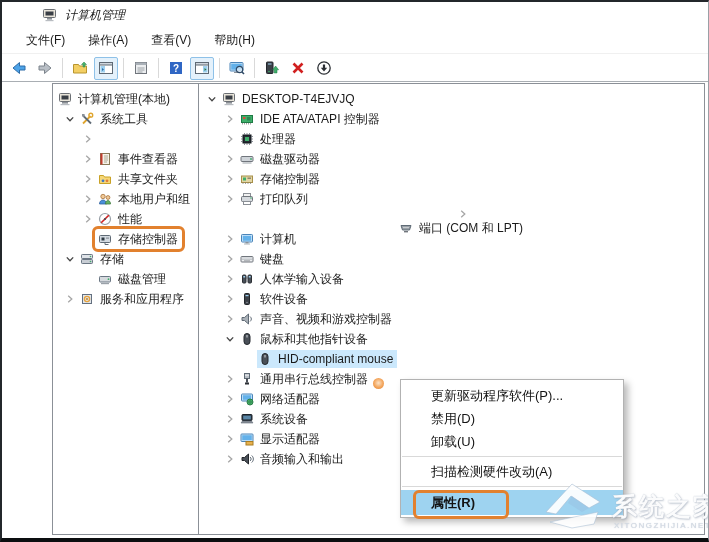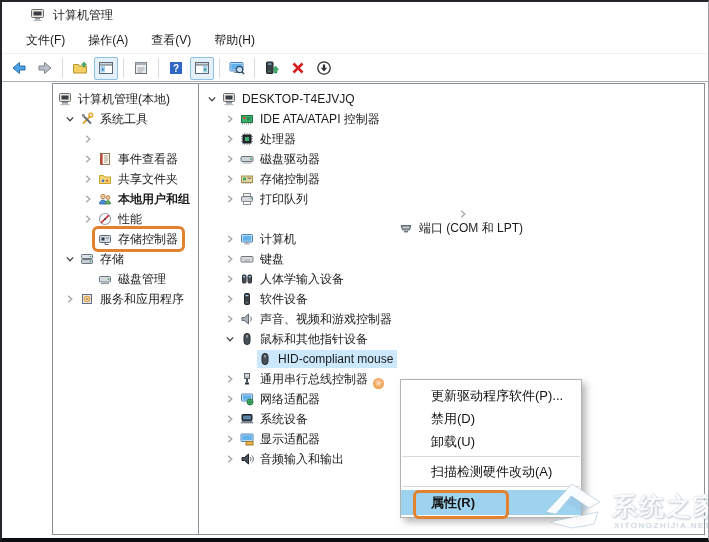--- a/index.html
+++ b/index.html
@@ -5,21 +5,21 @@
   * { margin:0; padding:0; box-sizing:border-box; }
   html,body { background:#fff; }
   #window {
     position:relative; width:709px; height:542px; background:#fff;
     font-family:"Liberation Sans","DejaVu Sans",sans-serif;
     border-left:2px solid #23272b; border-top:2px solid #23272b;
     border-right:1px solid #9aa0a6; border-bottom:4px solid #0c0e10;
     overflow:hidden;
   }
   
-  #titlebar { position:absolute; left:4px; top:0; right:0; height:26px; background:#fff; display:flex; align-items:center; }
+  #titlebar { position:absolute; left:16px; top:0; right:0; height:26px; background:#fff; display:flex; align-items:center;font-style:italic; }
   #titlebar .appicon { margin-left:23px; width:18px; height:16px; display:flex; align-items:center; justify-content:center; }
   #titlebar .ttl { margin-left:6px; font-size:12px; color:#1a1a1a; }
   
   #menubar { position:absolute; left:0; top:26px; right:0; height:26px; display:flex; align-items:flex-end; padding-left:15px; border-bottom:1px solid #f0f0f0; background:#fff; }
   .menu-item-top { font-size:12px; color:#1a1a1a; padding:4px 9px; margin-right:5px; cursor:default; }
   
   #toolbar { position:absolute; left:0; top:53px; right:0; height:27px; display:flex; align-items:center; padding-left:4px; border-bottom:1px solid #a9aeb3; background:#fff; }
   .tbtn { width:24px; height:23px; display:flex; align-items:center; justify-content:center; border:1px solid transparent; border-radius:2px; margin:0 1px; }
   .tbtn.checked { background:#e4f1fb; border-color:#8ec1e8; }
   .tsep { width:1px; height:20px; background:#d9d9d9; margin:0 4px; }
@@ -29,21 +29,21 @@
   
   .trow { height:20px; display:flex; align-items:center; font-size:12px; white-space:nowrap; color:#1a1a1a; }
   .chev { width:18px; min-width:18px; height:14px; display:flex; align-items:center; justify-content:center; }
   .rowinner { display:flex; align-items:center; padding:1px 4px 1px 0; }
   .ticon { width:16px; min-width:16px; height:16px; display:flex; align-items:center; justify-content:center; margin-right:5px; }
   .tlabel { line-height:14px; }
   .trow.selected .rowinner { background:#cbe8fc; }
   .trow.annotated .rowinner { position:relative; }
   .trow.annotated .rowinner::after { content:""; position:absolute; left:-5px; top:-4px; right:-3px; bottom:-4px; border:3px solid #e2812e; border-radius:6px; pointer-events:none; }
   
-  #context-menu { position:absolute; left:398px; top:377px; width:182px; background:#fff; border:1px solid #b2b2b2; box-shadow:4px 4px 7px rgba(0,0,0,0.28); padding:4px 0 2px 0; z-index:40; }
+  #context-menu { position:absolute; left:398px; top:377px; width:224px; background:#fff; border:1px solid #b2b2b2; box-shadow:4px 4px 7px rgba(0,0,0,0.28); padding:4px 0 2px 0; z-index:40; }
   .mi { height:23px; line-height:23px; padding-left:30px; font-size:13px; color:#141414; white-space:nowrap; }
   .msep { height:1px; background:#d9d9d9; margin:3px 1px; }
   .mi.highlight { background:#9ed3f0; font-weight:bold; height:25px; line-height:25px; position:relative; }
   .mi.highlight::after { content:""; position:absolute; left:12px; top:0px; width:90px; height:23px; border:3px solid #e2812e; border-radius:6px; pointer-events:none; }
   
   #click-dot { position:absolute; left:371px; top:376px; width:11px; height:11px; border-radius:50%;
     background:radial-gradient(circle at 50% 45%, #fbe3c8 0%, #f3a55c 55%, #e2812e 100%); z-index:45; }
   
   #watermark { position:absolute; left:540px; top:468px; width:168px; height:70px; z-index:60; pointer-events:none; }
   #watermark .wm-title { position:absolute; left:70px; top:20px; font-size:25px; font-weight:bold; letter-spacing:2px;
@@ -245,21 +245,21 @@
           <span class="ticon">
             <svg width="14" height="14" viewBox="0 0 14 14">
               <path d="M1.5 3.5h4l1 1.5h6v6.5h-11z" fill="#f6d779" stroke="#c9a227"></path>
               <circle cx="5" cy="8.8" r="1.4" fill="#3f77c6"></circle>
               <circle cx="9" cy="8.8" r="1.4" fill="#e07b39"></circle>
             </svg>
           </span>
           <span class="tlabel">共享文件夹</span>
         </span>
       </div>
-      <div class="trow" style="padding-left: 26px; font-weight: bold;">
+      <div class="trow" style="padding-left: 26px;">
         <span class="chev">
           <svg width="10" height="10" viewBox="0 0 10 10">
             <polyline points="3.2,1.8 6.8,5 3.2,8.2" fill="none" stroke="#a6a6a6" stroke-width="1.3"></polyline>
           </svg>
         </span>
         <span class="rowinner">
           <span class="ticon">
             <svg width="14" height="14" viewBox="0 0 14 14">
               <circle cx="5" cy="4.5" r="2.2" fill="#f0c998" stroke="#a8743c" stroke-width="0.8"></circle>
               <path d="M1.5 12c0-2.5 1.6-4 3.5-4s3.5 1.5 3.5 4z" fill="#4a90d9" stroke="#2f5f9e" stroke-width="0.8"></path>

